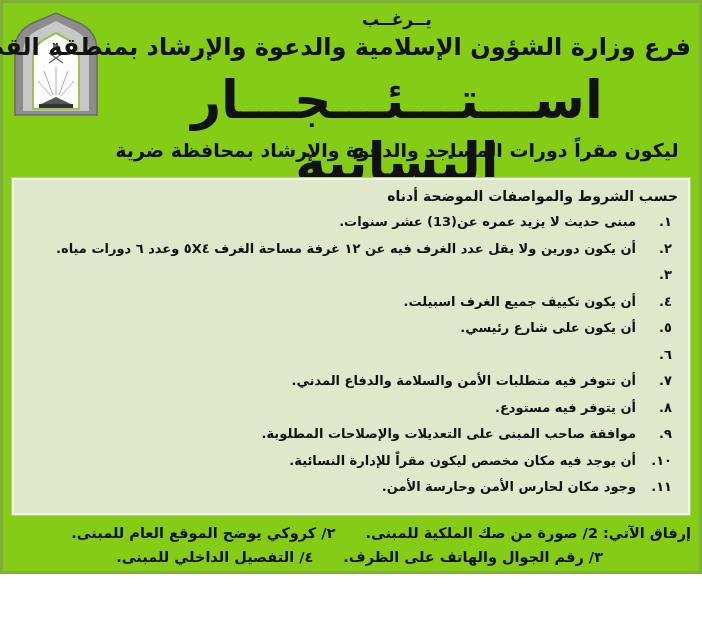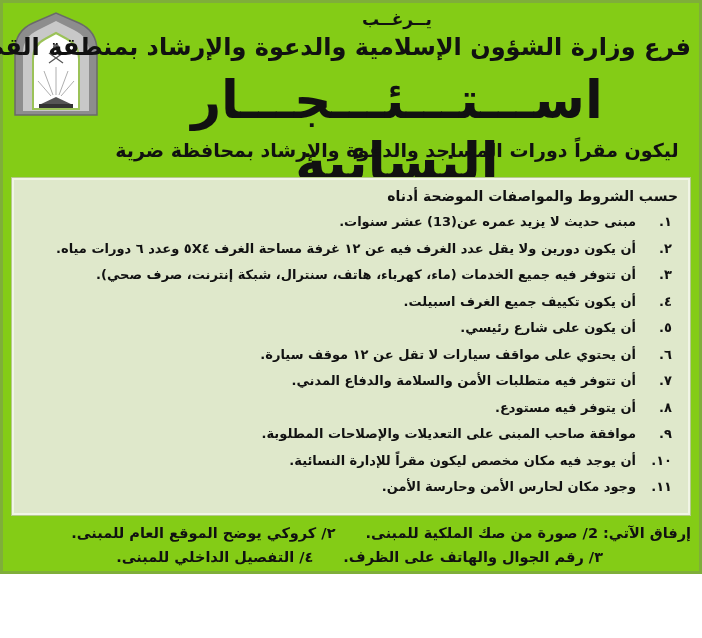--- a/index.html
+++ b/index.html
@@ -71,33 +71,31 @@
       <li>
           <span class="num">١.</span>
           <span>مبنى حديث لا يزيد عمره عن(13) عشر سنوات.</span>
         </li>
       <li>
           <span class="num">٢.</span>
           <span>أن يكون دورين ولا يقل عدد الغرف فيه عن ١٢ غرفة مساحة الغرف ٥X٤ وعدد ٦ دورات مياه.</span>
         </li>
       <li>
           <span class="num">٣.</span>
-          <span>أن تتوفر فيه جميع الخدمات (ماء، كهرباء، هاتف، سنترال، شبكة إنترنت، صرف صحي).</span>
         </li>
       <li>
           <span class="num">٤.</span>
           <span>أن يكون تكييف جميع الغرف اسبيلت.</span>
         </li>
       <li>
           <span class="num">٥.</span>
           <span>أن يكون على شارع رئيسي.</span>
         </li>
       <li>
           <span class="num">٦.</span>
-          <span>أن يحتوي على مواقف سيارات لا تقل عن ١٢ موقف سيارة.</span>
         </li>
       <li>
           <span class="num">٧.</span>
           <span>أن تتوفر فيه متطلبات الأمن والسلامة والدفاع المدني.</span>
         </li>
       <li>
           <span class="num">٨.</span>
           <span>أن يتوفر فيه مستودع.</span>
         </li>
       <li>

